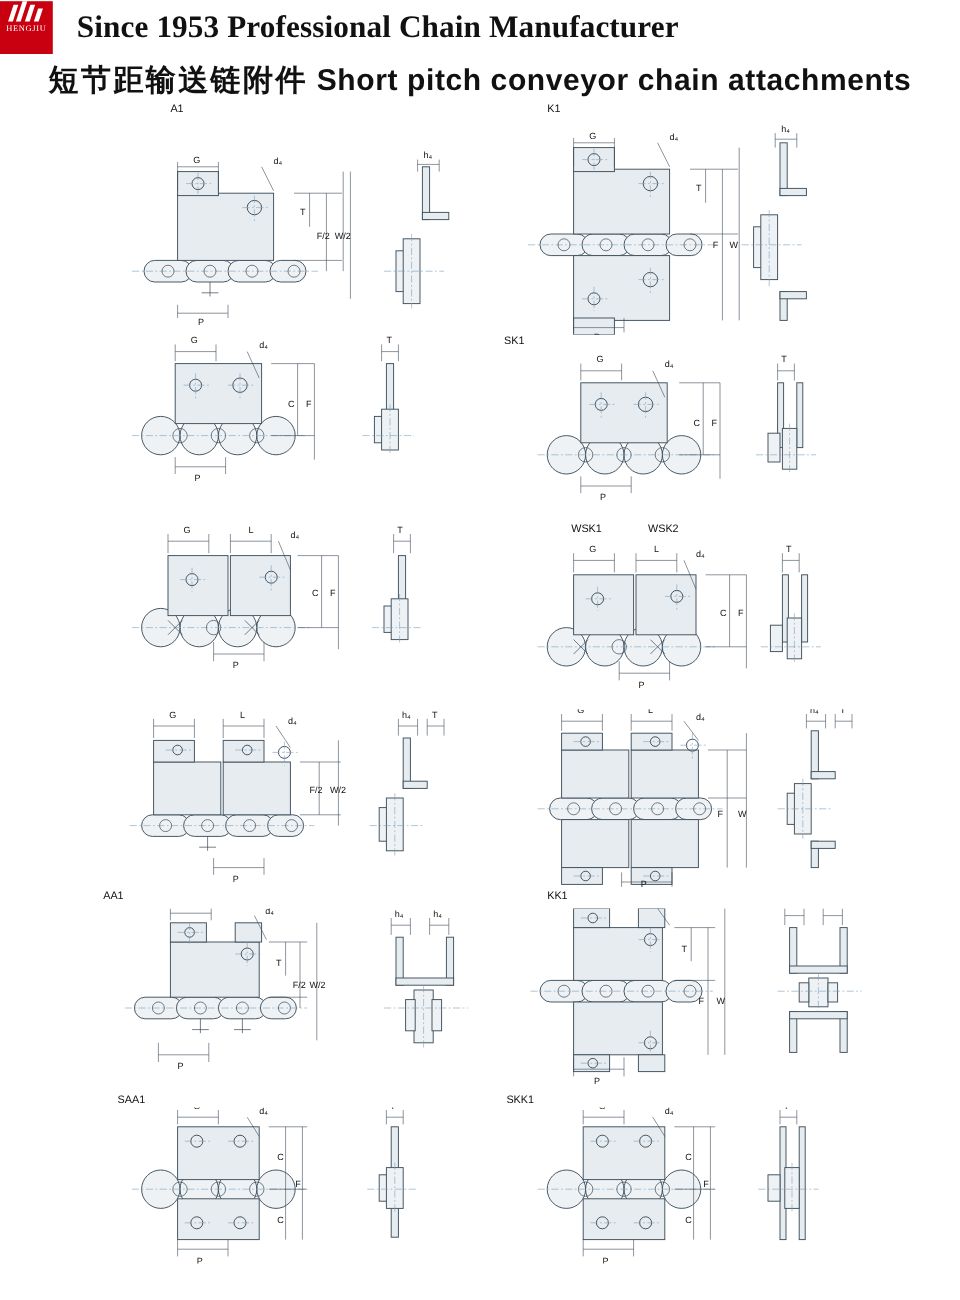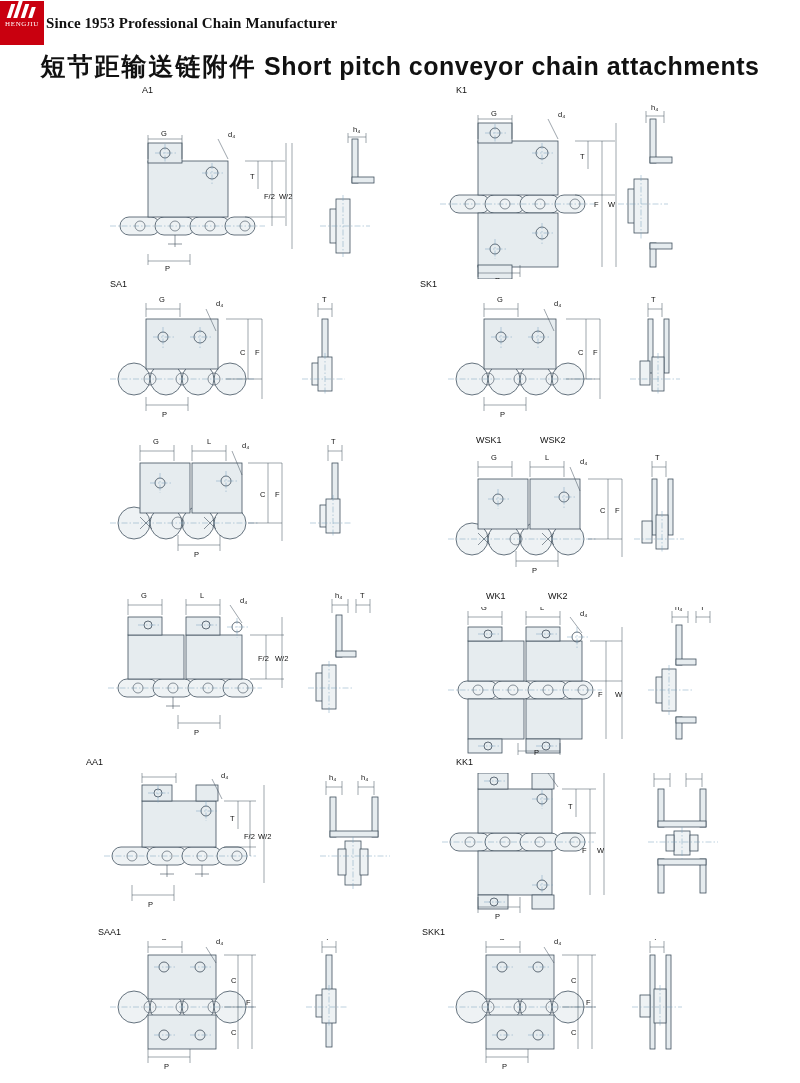--- a/index.html
+++ b/index.html
@@ -46,22 +46,22 @@
   .logo .logotext{
     color:#ffffff;
     font-size:7px;
     letter-spacing:.6px;
     font-family:"Liberation Serif", serif;
     line-height:8px;
   }
   .header-title{
     font-family:"Liberation Serif", serif;
     font-weight:bold;
-    font-size:15px;
-    margin-left:2px;
+    font-size:26px;
+    margin-left:20px;
     color:#111;
     letter-spacing:.1px;
   }
   
   .page-title{
     font-size:25px;
     font-weight:bold;
     text-align:center;
     margin-top:4px;
     letter-spacing:.5px;
@@ -292,23 +292,20 @@
             <text class="txt" x="251" y="11">h₄</text>
           </g>
         </svg>
       </div>
     </div>
   </div>
 
   <div class="row">
 
     <div class="cell">
-      <div class="labels">
-        <span style="left:110px;top:0px;">SA1</span>
-      </div>
       <div class="fig">
         <svg width="400" height="140" viewBox="0 0 400 140">
           <path class="plate2" d="M118 84 a16 16 0 0 1 32 0 a16 16 0 0 1 32 0 a16 16 0 0 1 32 0 a16 16 0 0 1 32 0 a16 16 0 0 1 -32 0 a16 16 0 0 1 -32 0 a16 16 0 0 1 -32 0 a16 16 0 0 1 -32 0 z"></path>
           <g class="cen">
               <line x1="110" y1="84" x2="255" y2="84"></line>
             </g>
           <g class="ln2">
               <circle cx="150" cy="84" r="6"></circle>
               <circle cx="182" cy="84" r="6"></circle>
               <circle cx="214" cy="84" r="6"></circle>
@@ -631,24 +628,20 @@
                 <line x1="356" y1="14" x2="370" y2="14"></line>
               </g>
             <text class="txt" x="335" y="7">h₄</text>
             <text class="txt" x="360" y="7">T</text>
           </g>
         </svg>
       </div>
     </div>
 
     <div class="cell">
-      <div class="labels">
-        <span style="left:86px;top:0px;">WK1</span>
-        <span style="left:148px;top:0px;">WK2</span>
-      </div>
       <div class="fig">
         <svg width="400" height="150" viewBox="0 0 400 150">
           <g class="ln">
             <rect x="58" y="74" width="40" height="18" rx="9" class="plate2"></rect>
             <rect x="93" y="74" width="40" height="18" rx="9" class="plate2"></rect>
             <rect x="128" y="74" width="40" height="18" rx="9" class="plate2"></rect>
             <rect x="163" y="74" width="30" height="18" rx="9" class="plate2"></rect>
           </g>
           <g class="cen">
               <line x1="48" y1="83" x2="202" y2="83"></line>

